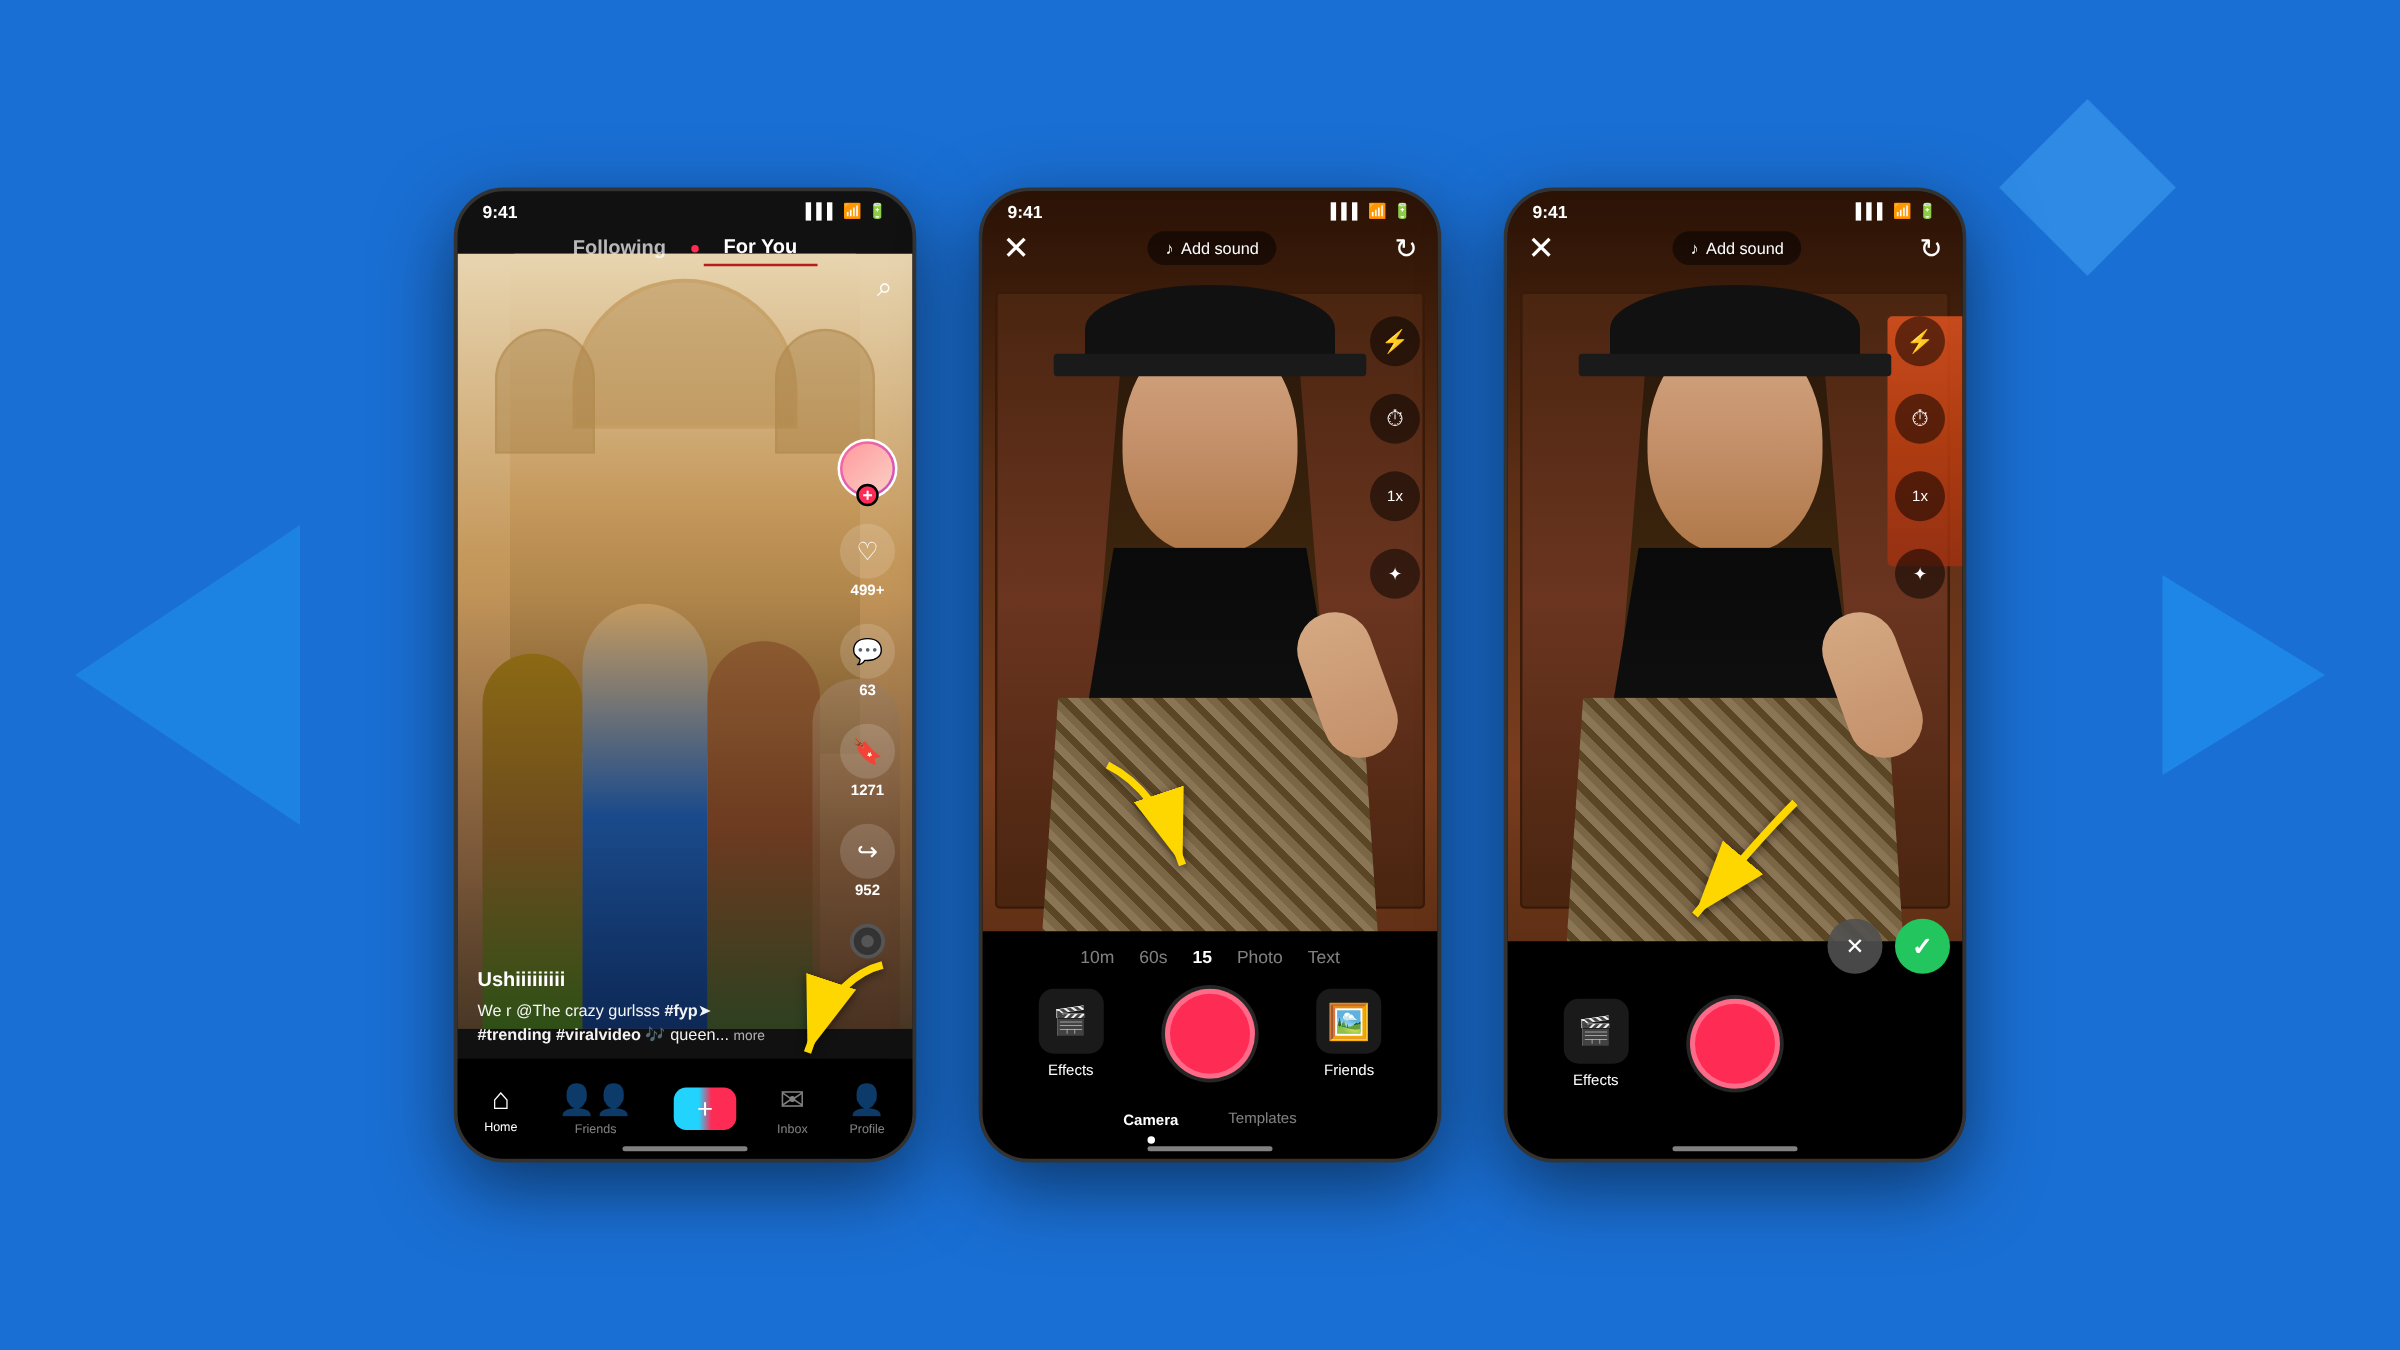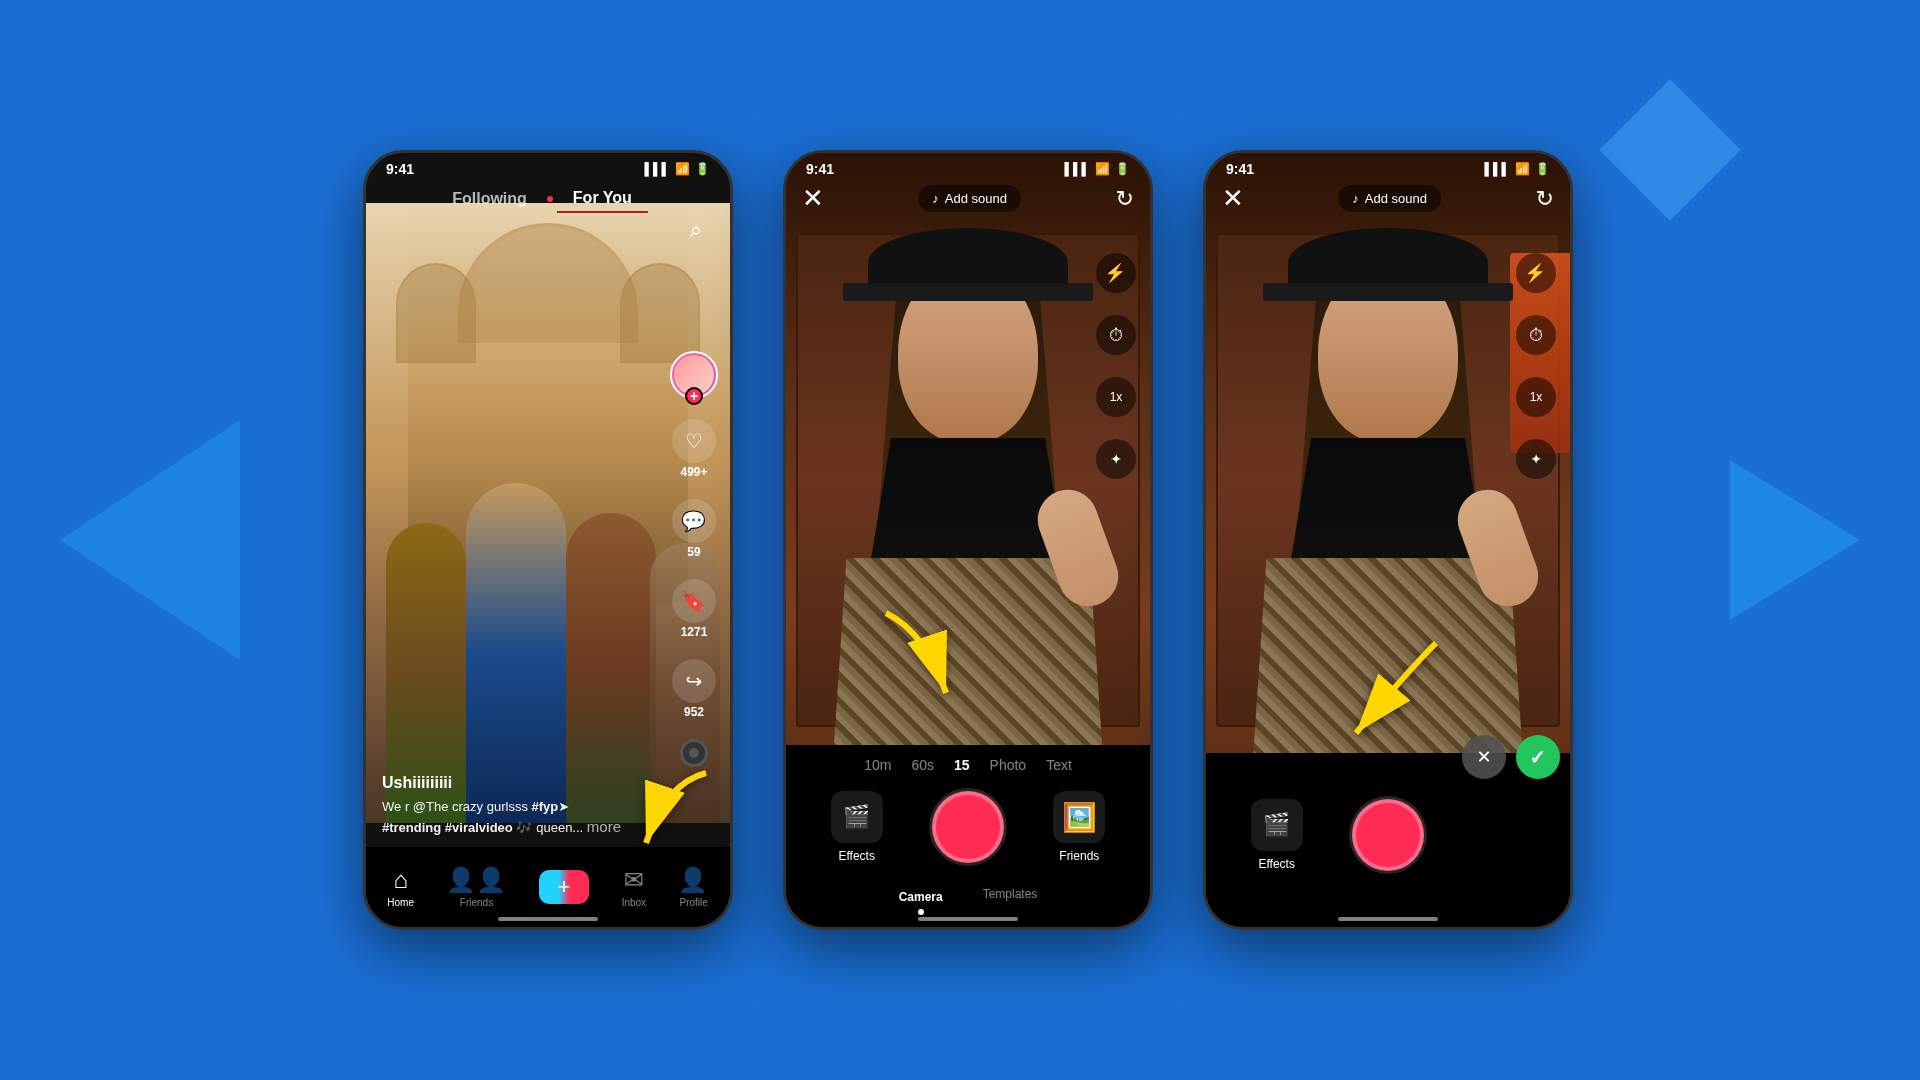--- a/index.html
+++ b/index.html
@@ -104,21 +104,21 @@
       left: 0;
       right: 0;
       height: 620px;
       background: linear-gradient(180deg, #e8d5b0 0%, #c4975a 40%, #a0724a 80%, #7a5c3e 100%);
     }
 
     
     .tiktok-top-nav {
       position: absolute;
       top: 32px;
-      left: 0; right: 12px;
+      left: 0; right: 0;
       display: flex;
       justify-content: center;
       align-items: center;
       z-index: 10;
       gap: 0;
     }
     .tiktok-nav-item {
       color: rgba(255,255,255,0.7);
       font-size: 16px;
       font-weight: 600;
@@ -226,21 +226,21 @@
       font-size: 13px;
       line-height: 1.4;
       opacity: 0.95;
     }
     .video-desc .hashtag {
       color: white;
       font-weight: 600;
     }
     .more-link {
       color: rgba(255,255,255,0.7);
-      font-size: 15px;
+      font-size: 11px;
     }
     .disc-icon {
       width: 28px;
       height: 28px;
       border-radius: 50%;
       background: #333;
       border: 3px solid #555;
       display: flex;
       align-items: center;
       justify-content: center;
@@ -537,21 +537,21 @@
           <div style="width:40px;height:40px;border-radius:50%;background:linear-gradient(135deg,#ff9a9e,#fad0c4);"></div>
           <div class="avatar-plus">+</div>
         </div>
       </div>
       <div class="sidebar-icon-wrap">
         <div class="sidebar-icon">♡</div>
         <span class="sidebar-count">499+</span>
       </div>
       <div class="sidebar-icon-wrap">
         <div class="sidebar-icon">💬</div>
-        <span class="sidebar-count">59</span>
+        <span class="sidebar-count">63</span>
       </div>
       <div class="sidebar-icon-wrap">
         <div class="sidebar-icon">🔖</div>
         <span class="sidebar-count">1271</span>
       </div>
       <div class="sidebar-icon-wrap">
         <div class="sidebar-icon">↪</div>
         <span class="sidebar-count">952</span>
       </div>
       <div class="disc-icon">

